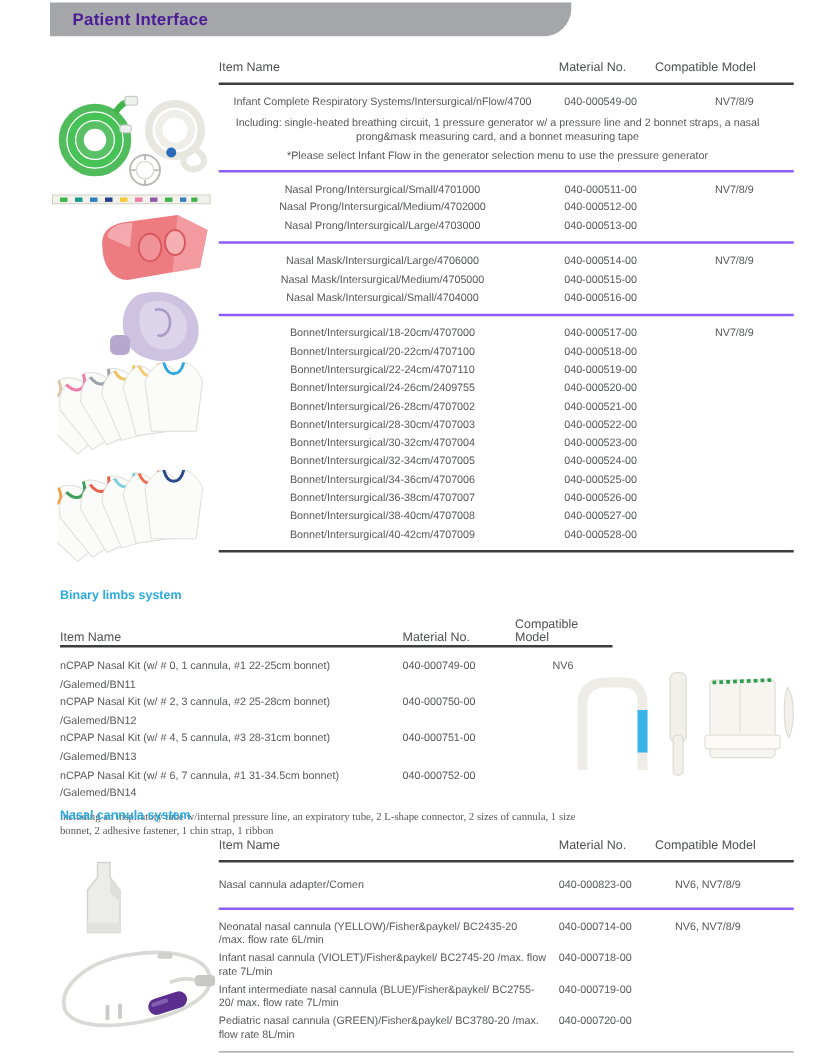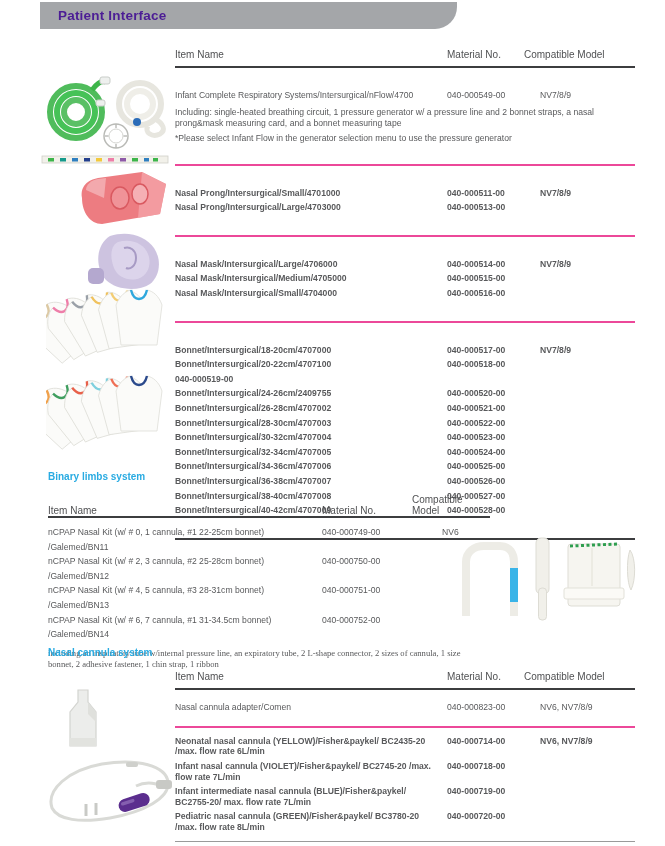--- a/index.html
+++ b/index.html
@@ -19,22 +19,22 @@
   
   .ptable{position:absolute;font-size:8.6px;line-height:11px;}
   #table1{left:175px;top:44px;width:460px;--c1:272px;--c2:77px;border-bottom:2px solid #3c3d3f;}
   #table2{left:48px; top:494px;width:442px;--c1:274px;--c2:90px;}
   #table3{left:175px;top:666px;width:460px;--c1:272px;--c2:77px;border-bottom:1px solid #9a9a9a;}
 
   .thead{display:grid;grid-template-columns:var(--c1) var(--c2) 1fr;
          align-items:end;height:24px;padding-bottom:6px;box-sizing:border-box;
          border-bottom:2px solid #3c3d3f;font-size:10px;color:#505153;}
   .tgroup{box-sizing:border-box;}
-  .tgroup + .tgroup{border-top:2px solid #ec4899;font-weight:bold;}
-  #table1 .tgroup{padding:20px 0;}
+  .tgroup + .tgroup{border-top:2px solid #8b5cf6;}
+  #table1 .tgroup{padding:6px 0;text-align:center;}
   #table1 .tgroup:first-of-type{padding:8px 0 7px;}
   #table2 .tgroup{padding:7px 0;}
   #table3 .tgroup{padding:12px 0 13px;}
   #table3 .tgroup:last-child{padding:6px 0;}
 
   .trow{display:grid;grid-template-columns:var(--c1) var(--c2) 1fr;}
   #table1 .trow,#table2 .trow{line-height:14.6px;}
   #table3 .trow{line-height:10.8px;}
   #table3 .tgroup:last-child .trow{padding:1.8px 0;}
   .cell{padding-right:10px;}
@@ -73,20 +73,25 @@
         <p class="tnote">Including: single-heated breathing circuit, 1 pressure generator w/ a pressure line and 2 bonnet straps,  a nasal prong&amp;mask measuring card,  and a bonnet measuring tape</p>
         <p class="tnote">*Please select Infant Flow in the generator selection menu to use the pressure generator</p>
       </div>
       <div class="tgroup">
         <div class="trow">
           <div class="cell c0">Nasal Prong/Intersurgical/Small/4701000</div>
           <div class="cell c1">040-000511-00</div>
           <div class="cell c2">NV7/8/9</div>
         </div>
         <div class="trow">
+          <div class="cell c0">Nasal Prong/Intersurgical/Medium/4702000</div>
+          <div class="cell c1">040-000512-00</div>
+          <div class="cell c2"></div>
+        </div>
+        <div class="trow">
           <div class="cell c0">Nasal Prong/Intersurgical/Large/4703000</div>
           <div class="cell c1">040-000513-00</div>
           <div class="cell c2"></div>
         </div>
       </div>
       <div class="tgroup">
         <div class="trow">
           <div class="cell c0">Nasal Mask/Intersurgical/Large/4706000</div>
           <div class="cell c1">040-000514-00</div>
           <div class="cell c2">NV7/8/9</div>
@@ -107,20 +112,21 @@
           <div class="cell c0">Bonnet/Intersurgical/18-20cm/4707000</div>
           <div class="cell c1">040-000517-00</div>
           <div class="cell c2">NV7/8/9</div>
         </div>
         <div class="trow">
           <div class="cell c0">Bonnet/Intersurgical/20-22cm/4707100</div>
           <div class="cell c1">040-000518-00</div>
           <div class="cell c2"></div>
         </div>
         <div class="trow">
+          <div class="cell c0">Bonnet/Intersurgical/22-24cm/4707110</div>
           <div class="cell c1">040-000519-00</div>
           <div class="cell c2"></div>
         </div>
         <div class="trow">
           <div class="cell c0">Bonnet/Intersurgical/24-26cm/2409755</div>
           <div class="cell c1">040-000520-00</div>
           <div class="cell c2"></div>
         </div>
         <div class="trow">
           <div class="cell c0">Bonnet/Intersurgical/26-28cm/4707002</div>

